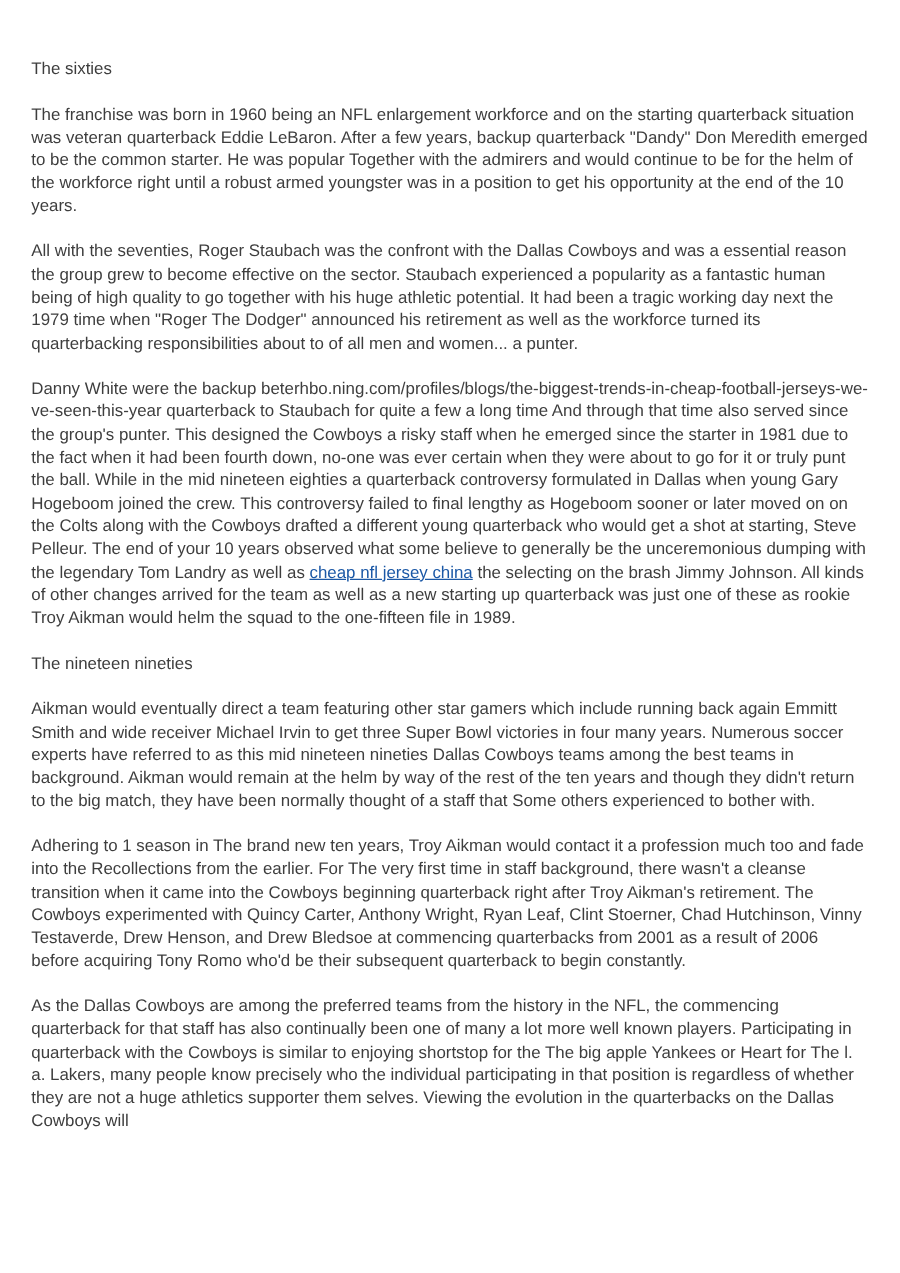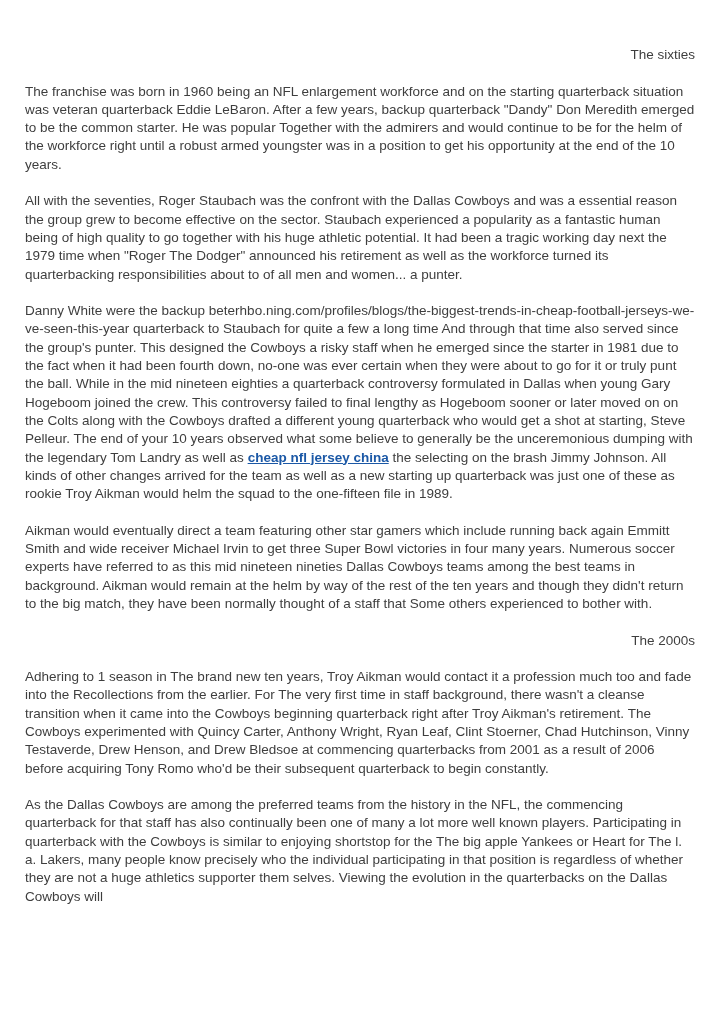--- a/index.html
+++ b/index.html
@@ -25,49 +25,48 @@
     font-size: 13.5px;
     line-height: 18.3px;
     text-align: left;
   }
   .doc h2 {
     font-size: 13.5px;
     font-weight: normal;
     color: var(--text-color);
     margin: 18.3px 0;
     padding: 0;
-    text-align: right;
   }
   .doc p {
     margin: 18.3px 0;
     padding: 0;
   }
   .doc section > :first-child { margin-top: 18.3px; }
   .doc section:first-child > :first-child { margin-top: 0; }
   .doc a {
     color: var(--link-color);
-    font-weight: bold;
+    font-weight: normal;
     text-decoration: underline;
   }
 </style>
 </head>
 <body>
 
 <main class="doc">
     <section>
       <h2>The sixties</h2>
       <p><span>The franchise was born in 1960 being an NFL enlargement workforce and on the starting quarterback situation was veteran quarterback Eddie LeBaron. After a few years, backup quarterback "Dandy" Don Meredith emerged to be the common starter. He was popular Together with the admirers and would continue to be for the helm of the workforce right until a robust armed youngster was in a position to get his opportunity at the end of the 10 years.</span></p>
     </section>
     <section>
       <p><span>All with the seventies, Roger Staubach was the confront with the Dallas Cowboys and was a essential reason the group grew to become effective on the sector. Staubach experienced a popularity as a fantastic human being of high quality to go together with his huge athletic potential. It had been a tragic working day next the 1979 time when "Roger The Dodger" announced his retirement as well as the workforce turned its quarterbacking responsibilities about to of all men and women... a punter.</span></p>
     </section>
     <section>
       <p><span>Danny White were the backup beterhbo.ning.com/profiles/blogs/the-biggest-trends-in-cheap-football-jerseys-we-ve-seen-this-year quarterback to Staubach for quite a few a long time And through that time also served since the group's punter. This designed the Cowboys a risky staff when he emerged since the starter in 1981 due to the fact when it had been fourth down, no-one was ever certain when they were about to go for it or truly punt the ball. While in the mid nineteen eighties a quarterback controversy formulated in Dallas when young Gary Hogeboom joined the crew. This controversy failed to final lengthy as Hogeboom sooner or later moved on on the Colts along with the Cowboys drafted a different young quarterback who would get a shot at starting, Steve Pelleur. The end of your 10 years observed what some believe to generally be the unceremonious dumping with the legendary Tom Landry as well as </span><a href="#">cheap nfl jersey china</a><span> the selecting on the brash Jimmy Johnson. All kinds of other changes arrived for the team as well as a new starting up quarterback was just one of these as rookie Troy Aikman would helm the squad to the one-fifteen file in 1989.</span></p>
     </section>
     <section>
+      <h2>The nineteen nineties</h2>
       <p><span>Aikman would eventually direct a team featuring other star gamers which include running back again Emmitt Smith and wide receiver Michael Irvin to get three Super Bowl victories in four many years. Numerous soccer experts have referred to as this mid nineteen nineties Dallas Cowboys teams among the best teams in background. Aikman would remain at the helm by way of the rest of the ten years and though they didn't return to the big match, they have been normally thought of a staff that Some others experienced to bother with.</span></p>
     </section>
     <section>
-      <h2>The 2000s</h2>
       <p><span>Adhering to 1 season in The brand new ten years, Troy Aikman would contact it a profession much too and fade into the Recollections from the earlier. For The very first time in staff background, there wasn't a cleanse transition when it came into the Cowboys beginning quarterback right after Troy Aikman's retirement. The Cowboys experimented with Quincy Carter, Anthony Wright, Ryan Leaf, Clint Stoerner, Chad Hutchinson, Vinny Testaverde, Drew Henson, and Drew Bledsoe at commencing quarterbacks from 2001 as a result of 2006 before acquiring Tony Romo who'd be their subsequent quarterback to begin constantly.</span></p>
       <p><span>As the Dallas Cowboys are among the preferred teams from the history in the NFL, the commencing quarterback for that staff has also continually been one of many a lot more well known players. Participating in quarterback with the Cowboys is similar to enjoying shortstop for the The big apple Yankees or Heart for The l. a. Lakers, many people know precisely who the individual participating in that position is regardless of whether they are not a huge athletics supporter them selves. Viewing the evolution in the quarterbacks on the Dallas Cowboys will</span></p>
     </section>
   </main>
 
 </body></html>

